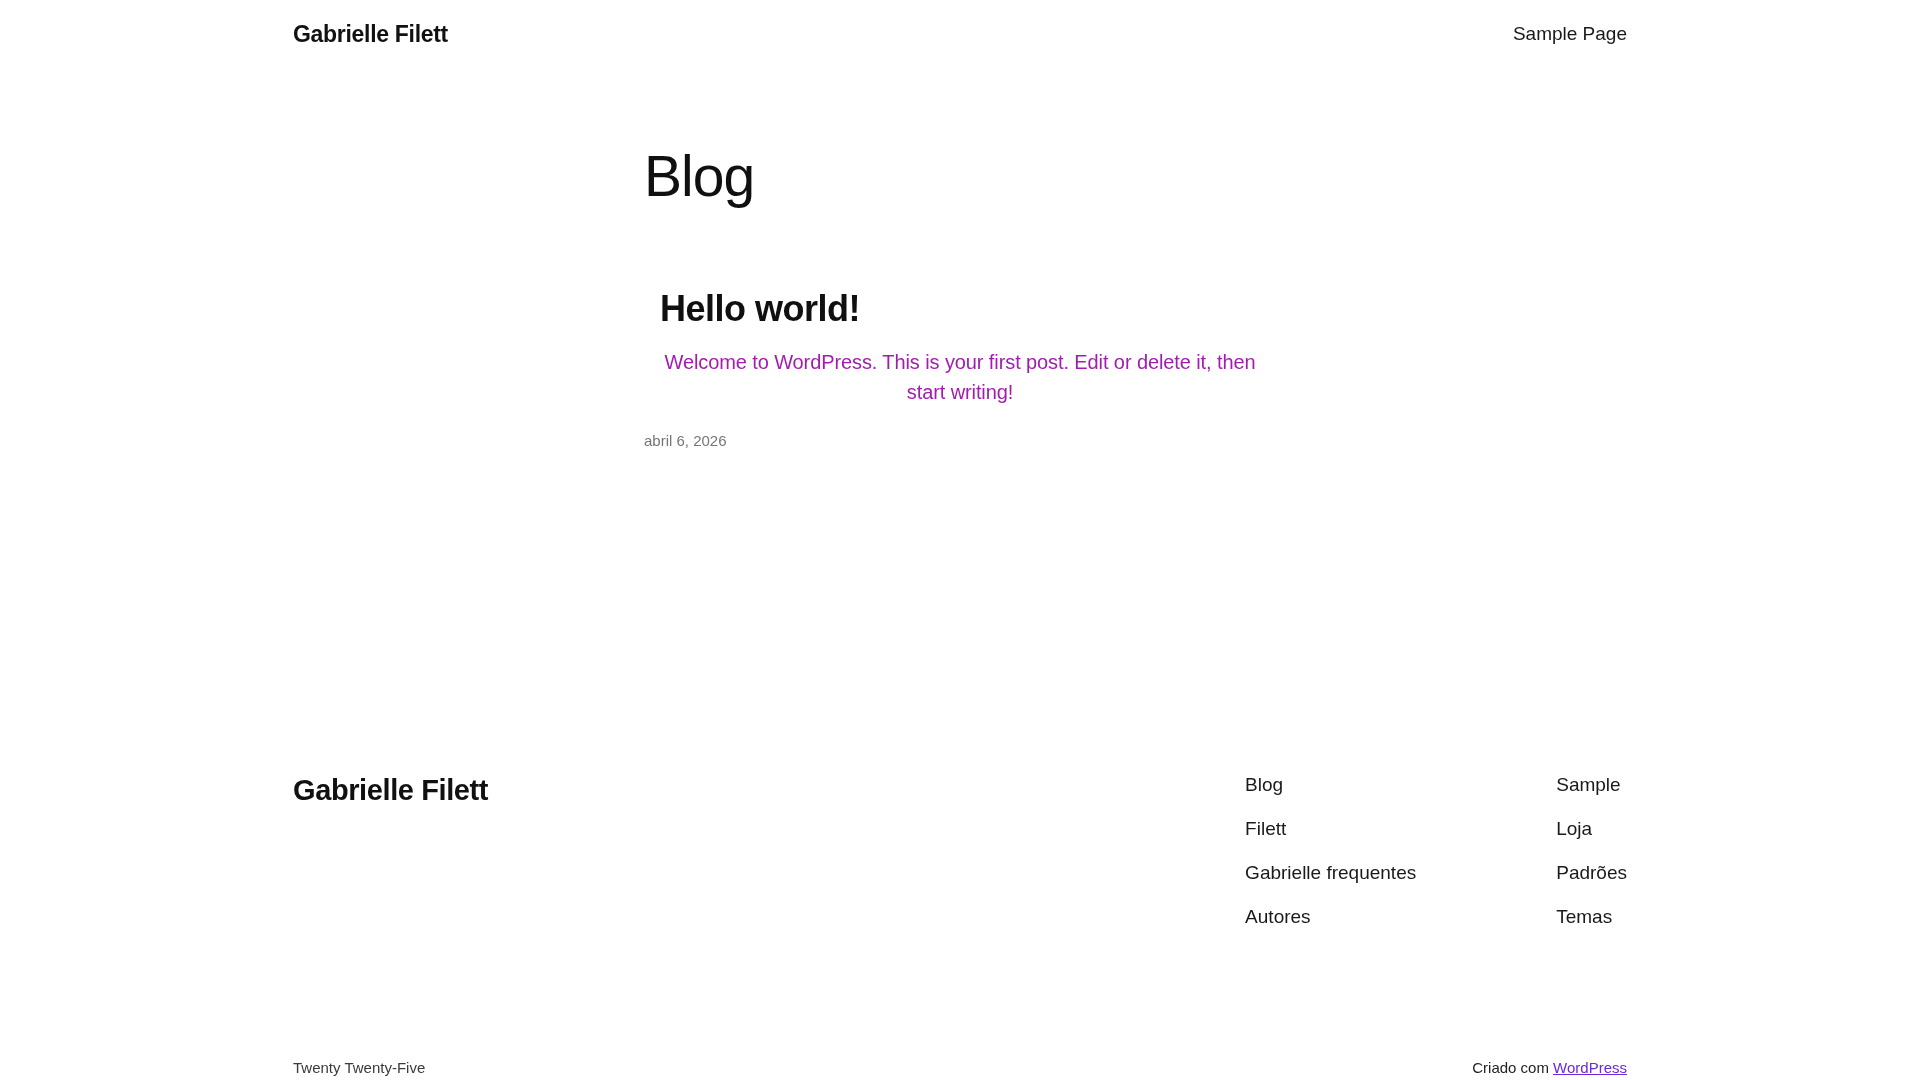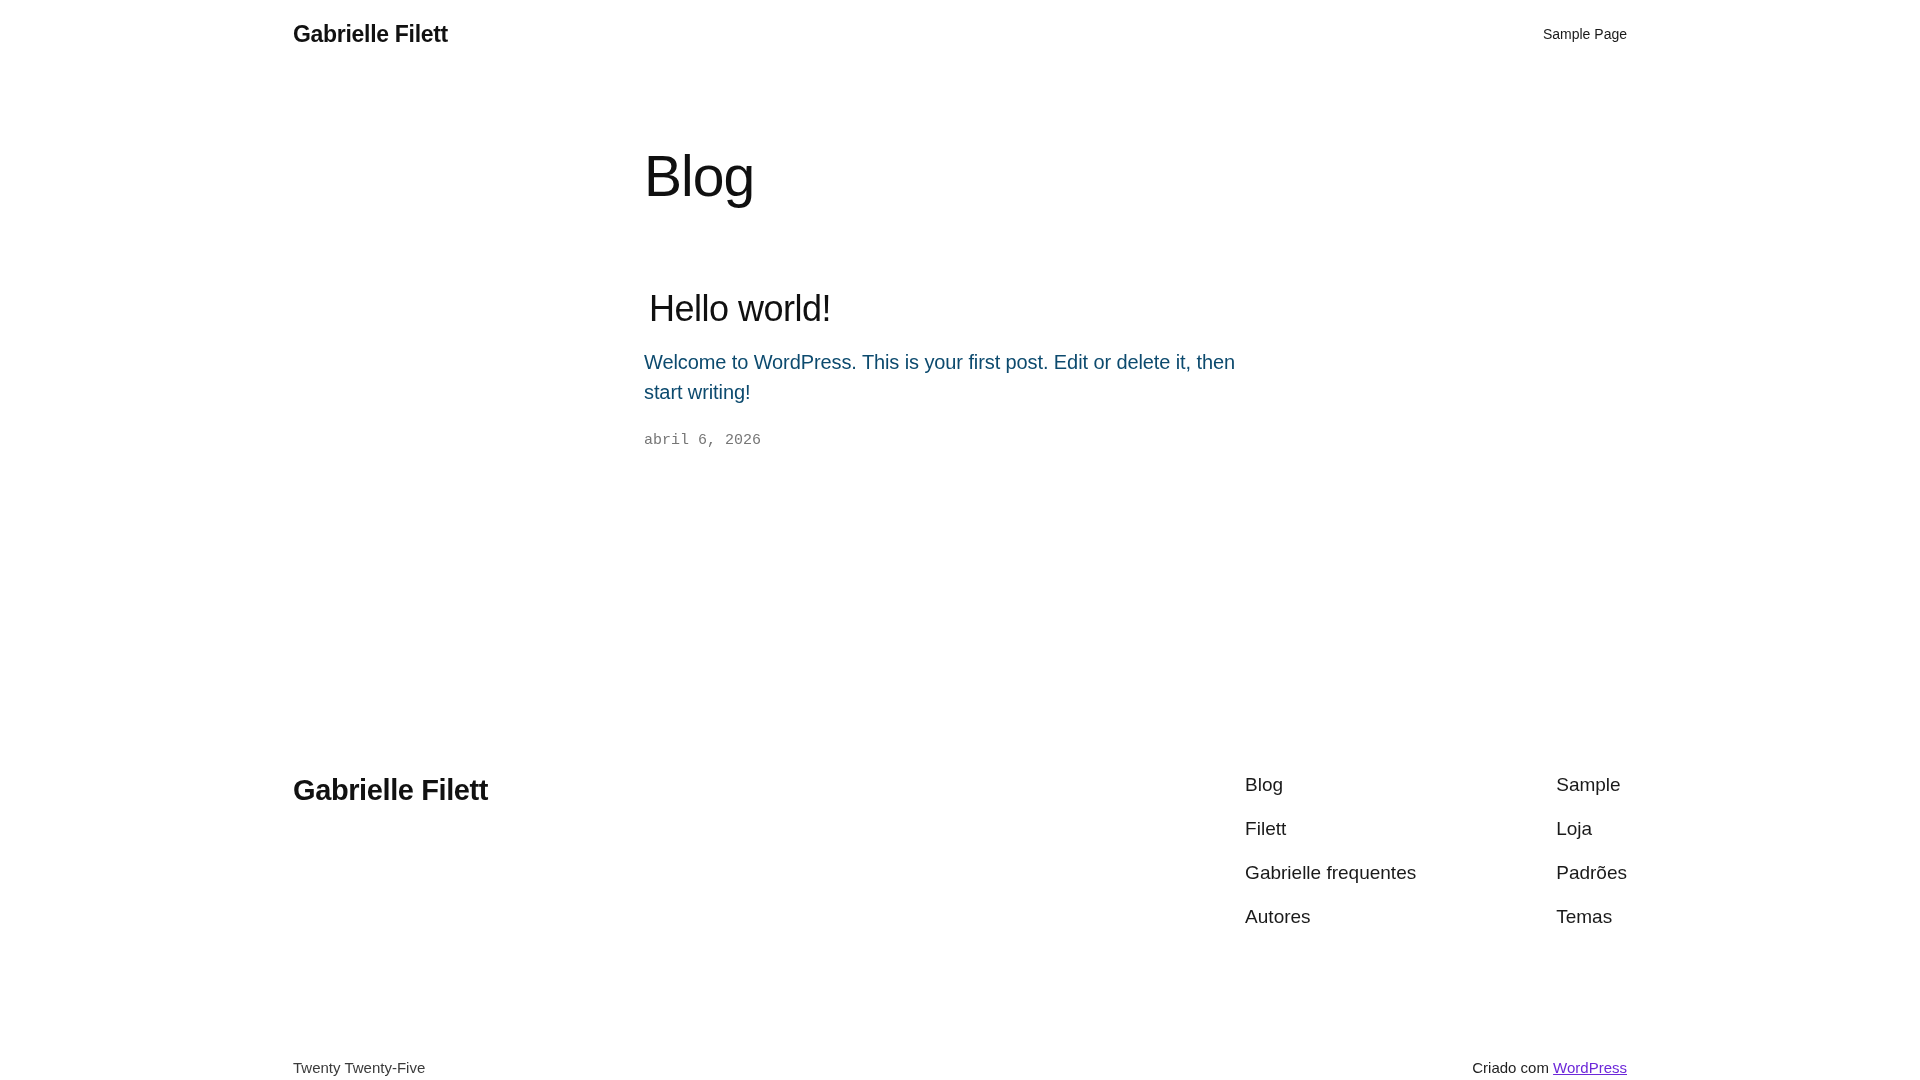--- a/index.html
+++ b/index.html
@@ -24,58 +24,58 @@
     height: 48px;
   }
   .site-title-link {
     font-size: 23px;
     font-weight: 700;
     letter-spacing: -0.3px;
     color: #111111;
     text-decoration: none;
   }
   .header-nav-link {
-    font-size: 14px;
+    font-size: 19px;
     font-weight: 400;
     color: #1a1a1a;
     text-decoration: none;
   }
 
   
   .content-col { width: 632px; margin: 0 auto; }
   .page-title {
     font-size: 57px;
     font-weight: 400;
     letter-spacing: -1px;
     line-height: 1;
     margin: 100px 0 0 0;
     color: #101010;
   }
   .post { margin-top: 82px; }
   .post-title {
     font-size: 36px;
-    font-weight: 400;
+    font-weight: 700;
     letter-spacing: -0.5px;
     line-height: 1.2;
-    margin: 5px;
+    margin: 16px;
   }
   .post-title-link { color: #101010; text-decoration: none; }
   .post-excerpt {
     font-size: 20px;
     line-height: 1.5;
     letter-spacing: -0.1px;
     margin: 17px 0 0 0;
-    color: #0c4a6e;
+    color: #a21caf;
+    text-align: center;
   }
   .post-date {
     font-size: 15px;
     color: #767676;
     margin: 26px 0 0 0;
     line-height: 1.1;
-    font-family: Liberation Mono, monospace;
   }
 
   
   .site-footer { margin-top: 325px; }
   .footer-top { display: flex; justify-content: space-between; align-items: flex-start; }
   .footer-site-title-link {
     font-size: 29px;
     font-weight: 700;
     letter-spacing: -0.4px;
     color: #111111;

